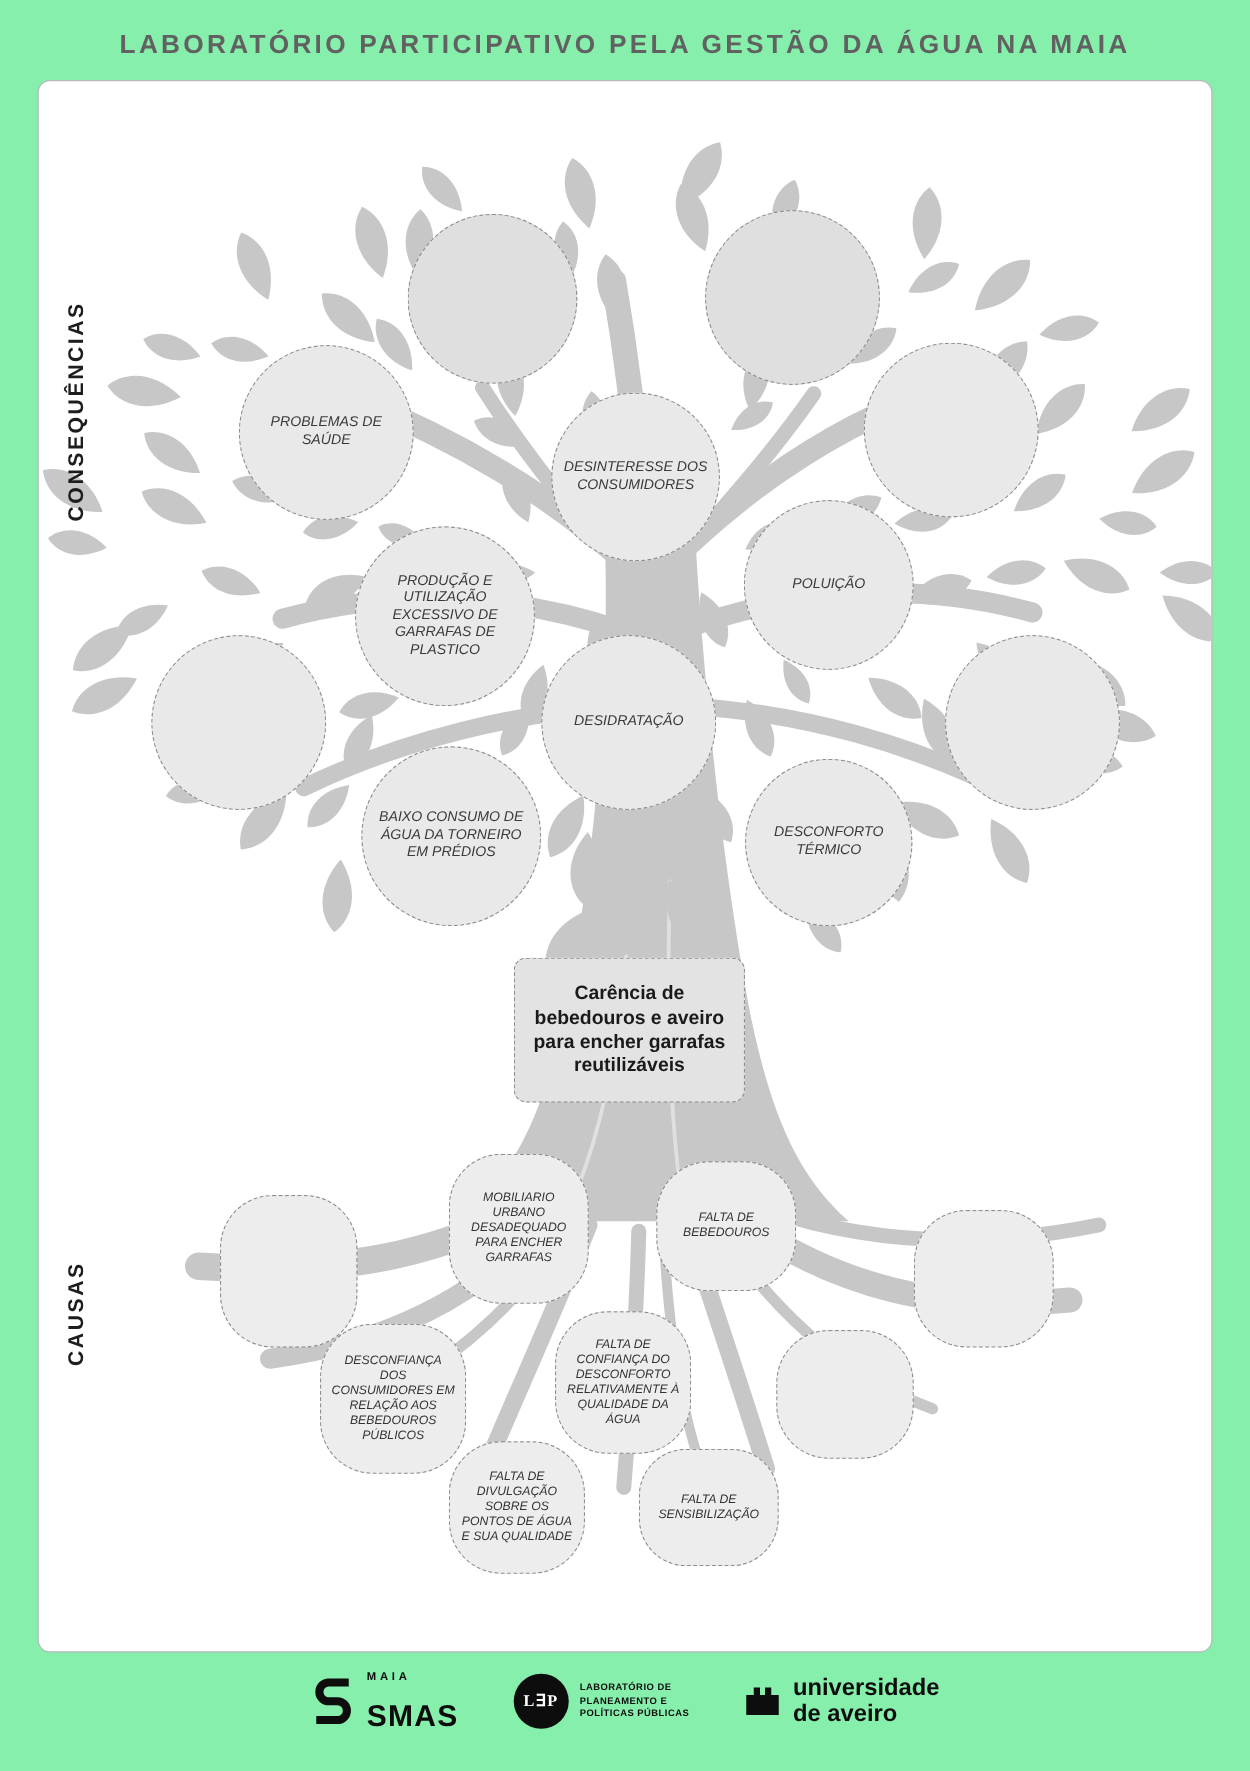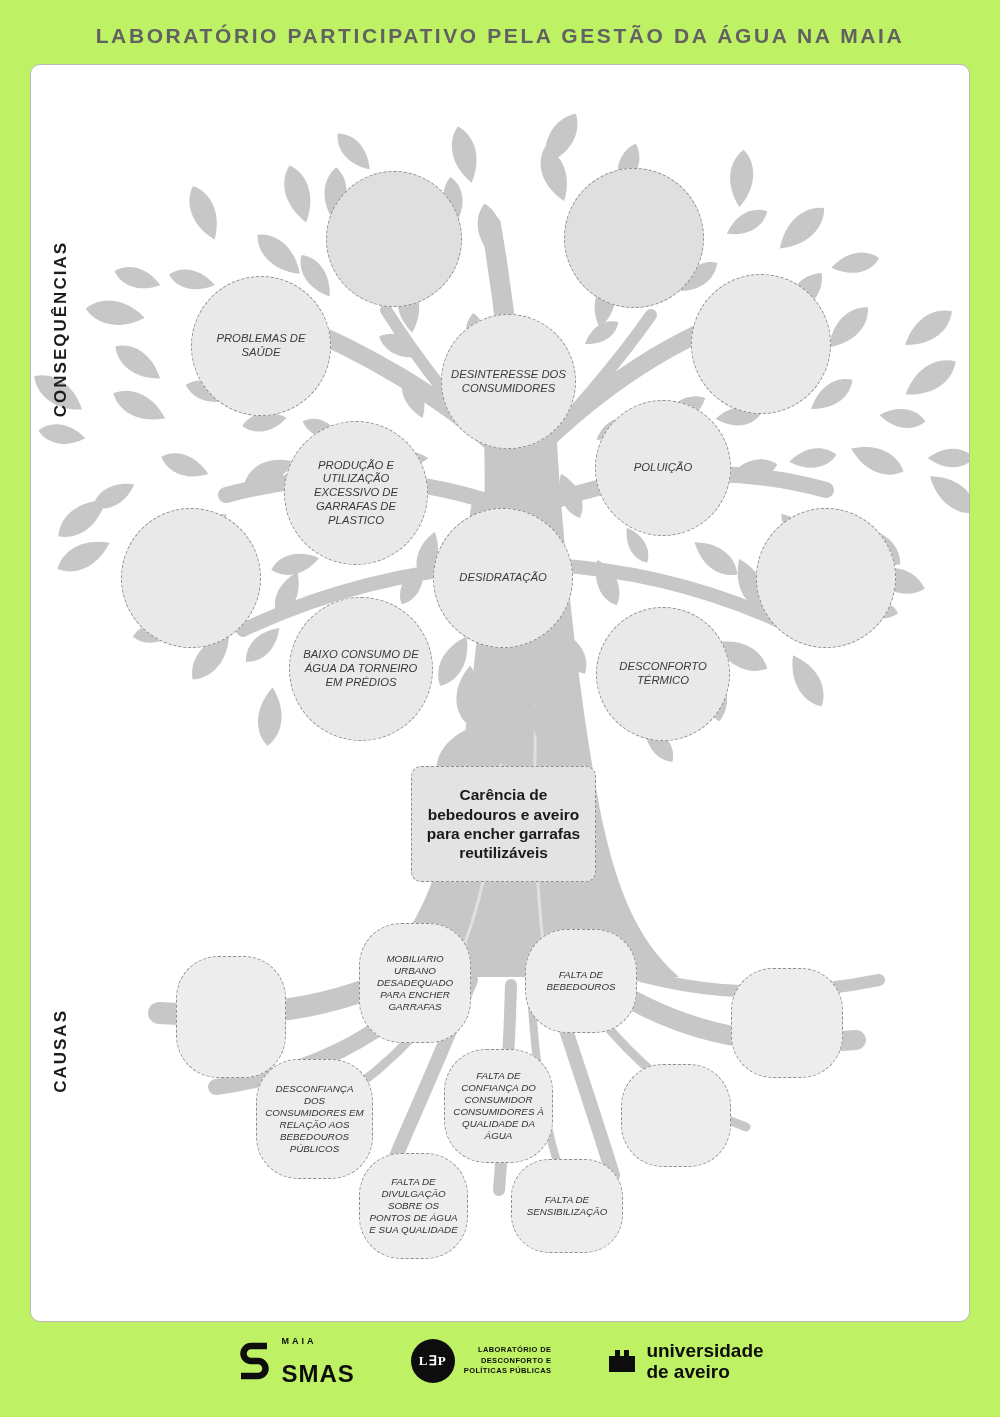--- a/index.html
+++ b/index.html
@@ -1,17 +1,17 @@
 <!DOCTYPE html>
 <html style="--tree: #c7c7c7; --node-fill: #e9e9e9; --node-border: #8f8f8f; --title: #616161;"><head>
 <meta charset="utf-8">
 <style>
   html,body{margin:0;padding:0;background:#fff;}
   .page{
-    position:relative;width:1000px;height:1417px;background:#bef264;overflow:hidden;
+    position:relative;width:1000px;height:1417px;background:#86efac;overflow:hidden;
     font-family:"Liberation Sans","DejaVu Sans",sans-serif;
   }
   .page-title{
     position:absolute;left:0;right:0;top:24px;text-align:center;
     font-size:21px;font-weight:bold;letter-spacing:2.6px;color:var(--title,#616161);
   }
   .board{
     position:absolute;left:30px;top:64px;width:938px;height:1256px;
     border:1px solid #b8b8b8;border-radius:10px;background:#fff;overflow:hidden;
   }
@@ -33,30 +33,30 @@
     display:block;padding:8px;color:#3a3a3a;font-size:11.3px;line-height:1.22;
   }
   .blob .node-label{font-size:9.8px;color:#333;padding:7px;}
   .problem-box{
     position:absolute;left:380px;top:701px;width:185px;height:116px;z-index:2;
     background:#e3e3e3;border:1.5px dashed var(--node-border,#8f8f8f);border-radius:10px;
     display:flex;align-items:center;justify-content:center;box-sizing:border-box;text-align:center;
   }
   .problem-label{font-size:15.5px;font-weight:bold;color:#1a1a1a;line-height:1.25;padding:6px 10px;}
   .footer{
-    position:absolute;left:0;right:0;top:1336px;display:flex;align-items:center;justify-content:center;gap:56px;z-index:2;
+    position:absolute;left:0;right:0;top:1336px;display:flex;align-items:center;justify-content:center;gap:44px;z-index:2;
   }
   .logo{display:flex;align-items:center;gap:9px;color:#0d0d0d;}
   .smas-text .smas-brand{font-size:9px;font-weight:bold;letter-spacing:3px;}
   .smas-text .smas-name{font-size:24px;font-weight:bold;letter-spacing:1px;line-height:1;margin-top:16px;}
   .l3p-circle{
     width:44px;height:44px;border-radius:50%;background:#0d0d0d;color:#fff;
     display:flex;align-items:center;justify-content:center;font-size:13px;font-weight:bold;letter-spacing:1px;font-family:Liberation Serif, serif;
   }
-  .l3p-text{font-size:7.5px;font-weight:bold;letter-spacing:.4px;line-height:1.45;text-align:right;}
+  .l3p-text{font-size:7.5px;font-weight:bold;letter-spacing:.4px;line-height:1.45;}
   .ua-text{font-size:19px;font-weight:bold;line-height:1.12;}
 </style>
 </head>
 <body>
 
 <div class="page">
 
   <div class="page-title">LABORATÓRIO PARTICIPATIVO PELA GESTÃO DA ÁGUA NA MAIA</div>
 
   <div class="board">
@@ -250,21 +250,21 @@
     <div class="node blob" style="left:145px;top:891px;width:110px;height:122px">
         <span class="node-label"></span>
       </div>
     <div class="node blob" style="left:700px;top:903px;width:112px;height:110px">
         <span class="node-label"></span>
       </div>
     <div class="node blob" style="left:225px;top:994px;width:117px;height:120px">
         <span class="node-label">DESCONFIANÇA DOS CONSUMIDORES EM RELAÇÃO AOS BEBEDOUROS PÚBLICOS</span>
       </div>
     <div class="node blob" style="left:413px;top:984px;width:109px;height:114px">
-        <span class="node-label">FALTA DE CONFIANÇA DO CONSUMIDOR CONSUMIDORES À QUALIDADE DA ÁGUA</span>
+        <span class="node-label">FALTA DE CONFIANÇA DO DESCONFORTO RELATIVAMENTE À QUALIDADE DA ÁGUA</span>
       </div>
     <div class="node blob" style="left:590px;top:999px;width:110px;height:103px">
         <span class="node-label"></span>
       </div>
     <div class="node blob" style="left:328px;top:1088px;width:109px;height:106px">
         <span class="node-label">FALTA DE DIVULGAÇÃO SOBRE OS PONTOS DE ÁGUA E SUA QUALIDADE</span>
       </div>
     <div class="node blob" style="left:480px;top:1094px;width:112px;height:94px;border-radius:38px">
         <span class="node-label">FALTA DE SENSIBILIZAÇÃO</span>
       </div>
@@ -280,21 +280,21 @@
         <div class="smas-brand">MAIA</div>
         <div class="smas-name">SMAS</div>
       </div>
     </div>
     <div class="logo">
       <div class="l3p-circle">
         <span>L∃P</span>
       </div>
       <div class="l3p-text">
         <div>LABORATÓRIO DE</div>
-        <div>DESCONFORTO E</div>
+        <div>PLANEAMENTO E</div>
         <div>POLÍTICAS PÚBLICAS</div>
       </div>
     </div>
     <div class="logo">
       <svg width="30" height="26" viewBox="0 0 30 26" aria-hidden="true">
         <path d="M2 24 V8 h6 V2 h5 v6 h4 V2 h5 v6 h6 v16 z" fill="#0d0d0d"></path>
       </svg>
       <div class="ua-text">
         <div>universidade</div>
         <div>de aveiro</div>

